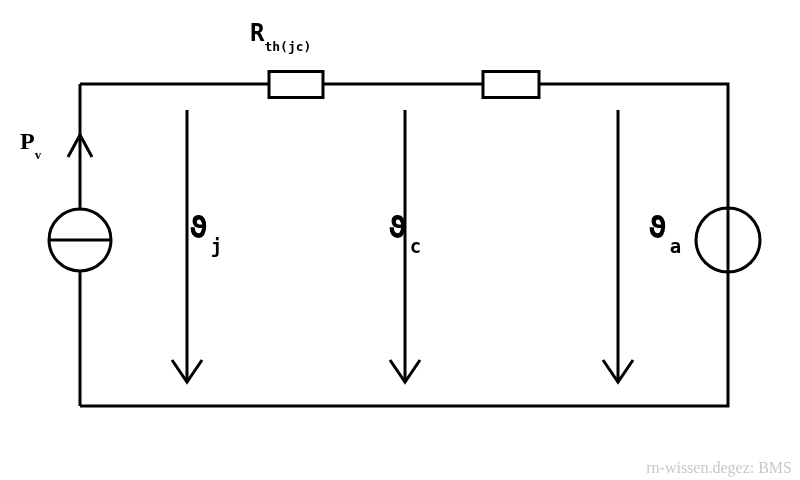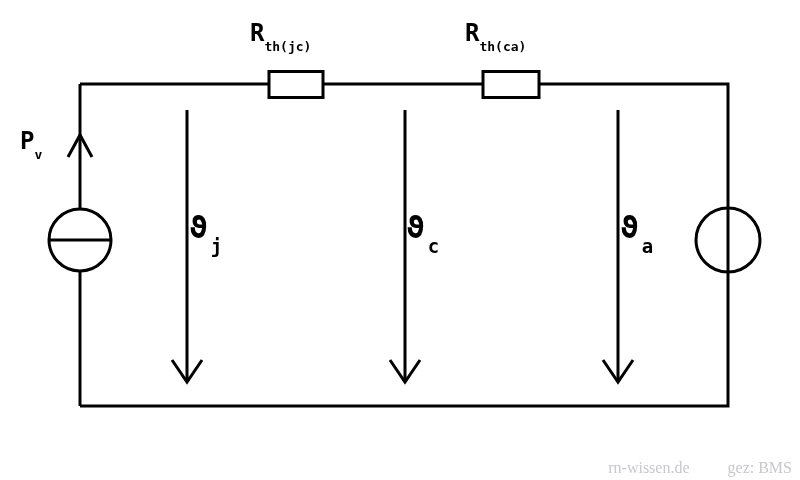--- a/index.html
+++ b/index.html
@@ -37,33 +37,32 @@
     transform: translateY(10px);
   }
   .theta-label .main {
     font-size: 31px;
   }
   .theta-label .sub {
     font-size: 19px;
     transform: translateY(15px);
     margin-left: 3px;
   }
-  #pv-label { left: 20px; top: 129px; }
+  #pv-label { left: 20px; top: 129px; font-family: Liberation Serif, serif; }
   #rjc-label { left: 250px; top: 21px; }
   #rca-label { left: 465px; top: 21px; }
   #theta-j-label { left: 189px; top: 212px; text-decoration: underline; }
-  #theta-c-label { left: 406px; top: 212px; }
-  #theta-a-label { left: 620px; top: 212px; }
+  #theta-c-label { left: 388px; top: 212px; }
+  #theta-a-label { left: 648px; top: 212px; }
 
   #watermark {
     position: absolute;
     right: 8px;
     bottom: 3px;
     display: flex;
-    gap: 38px;
     font-family: "Liberation Serif", "DejaVu Serif", serif;
     font-size: 16px;
     color: #c8c8cc;
     font-weight: normal;
   }
 </style>
 </head>
 <body>
 
 <div id="canvas">
@@ -105,23 +104,20 @@
   </svg>
 
   <div class="label" id="pv-label">
     <span class="main">P</span><span class="sub">v</span>
   </div>
 
   <div class="label" id="rjc-label">
     <span class="main">R</span><span class="sub">th(jc)</span>
   </div>
 
-  <div class="label" id="rca-label">
-    <span class="main">R</span><span class="sub">th(ca)</span>
-  </div>
 
   <div class="label theta-label" id="theta-j-label">
     <span class="main">ϑ</span><span class="sub">j</span>
   </div>
 
   <div class="label theta-label" id="theta-c-label">
     <span class="main">ϑ</span><span class="sub">c</span>
   </div>
 
   <div class="label theta-label" id="theta-a-label">

